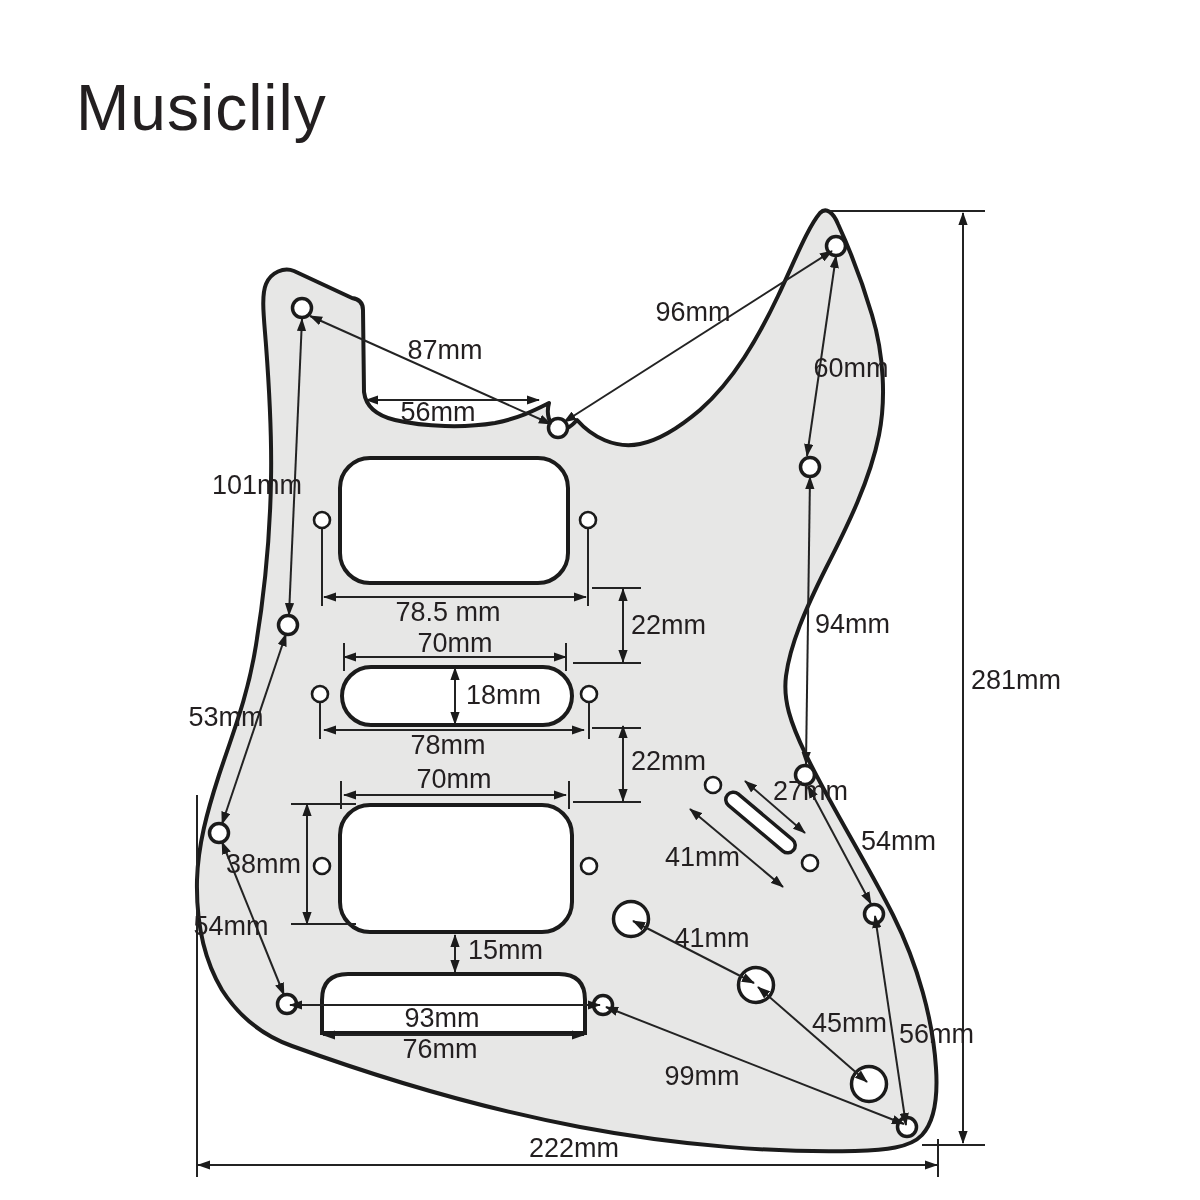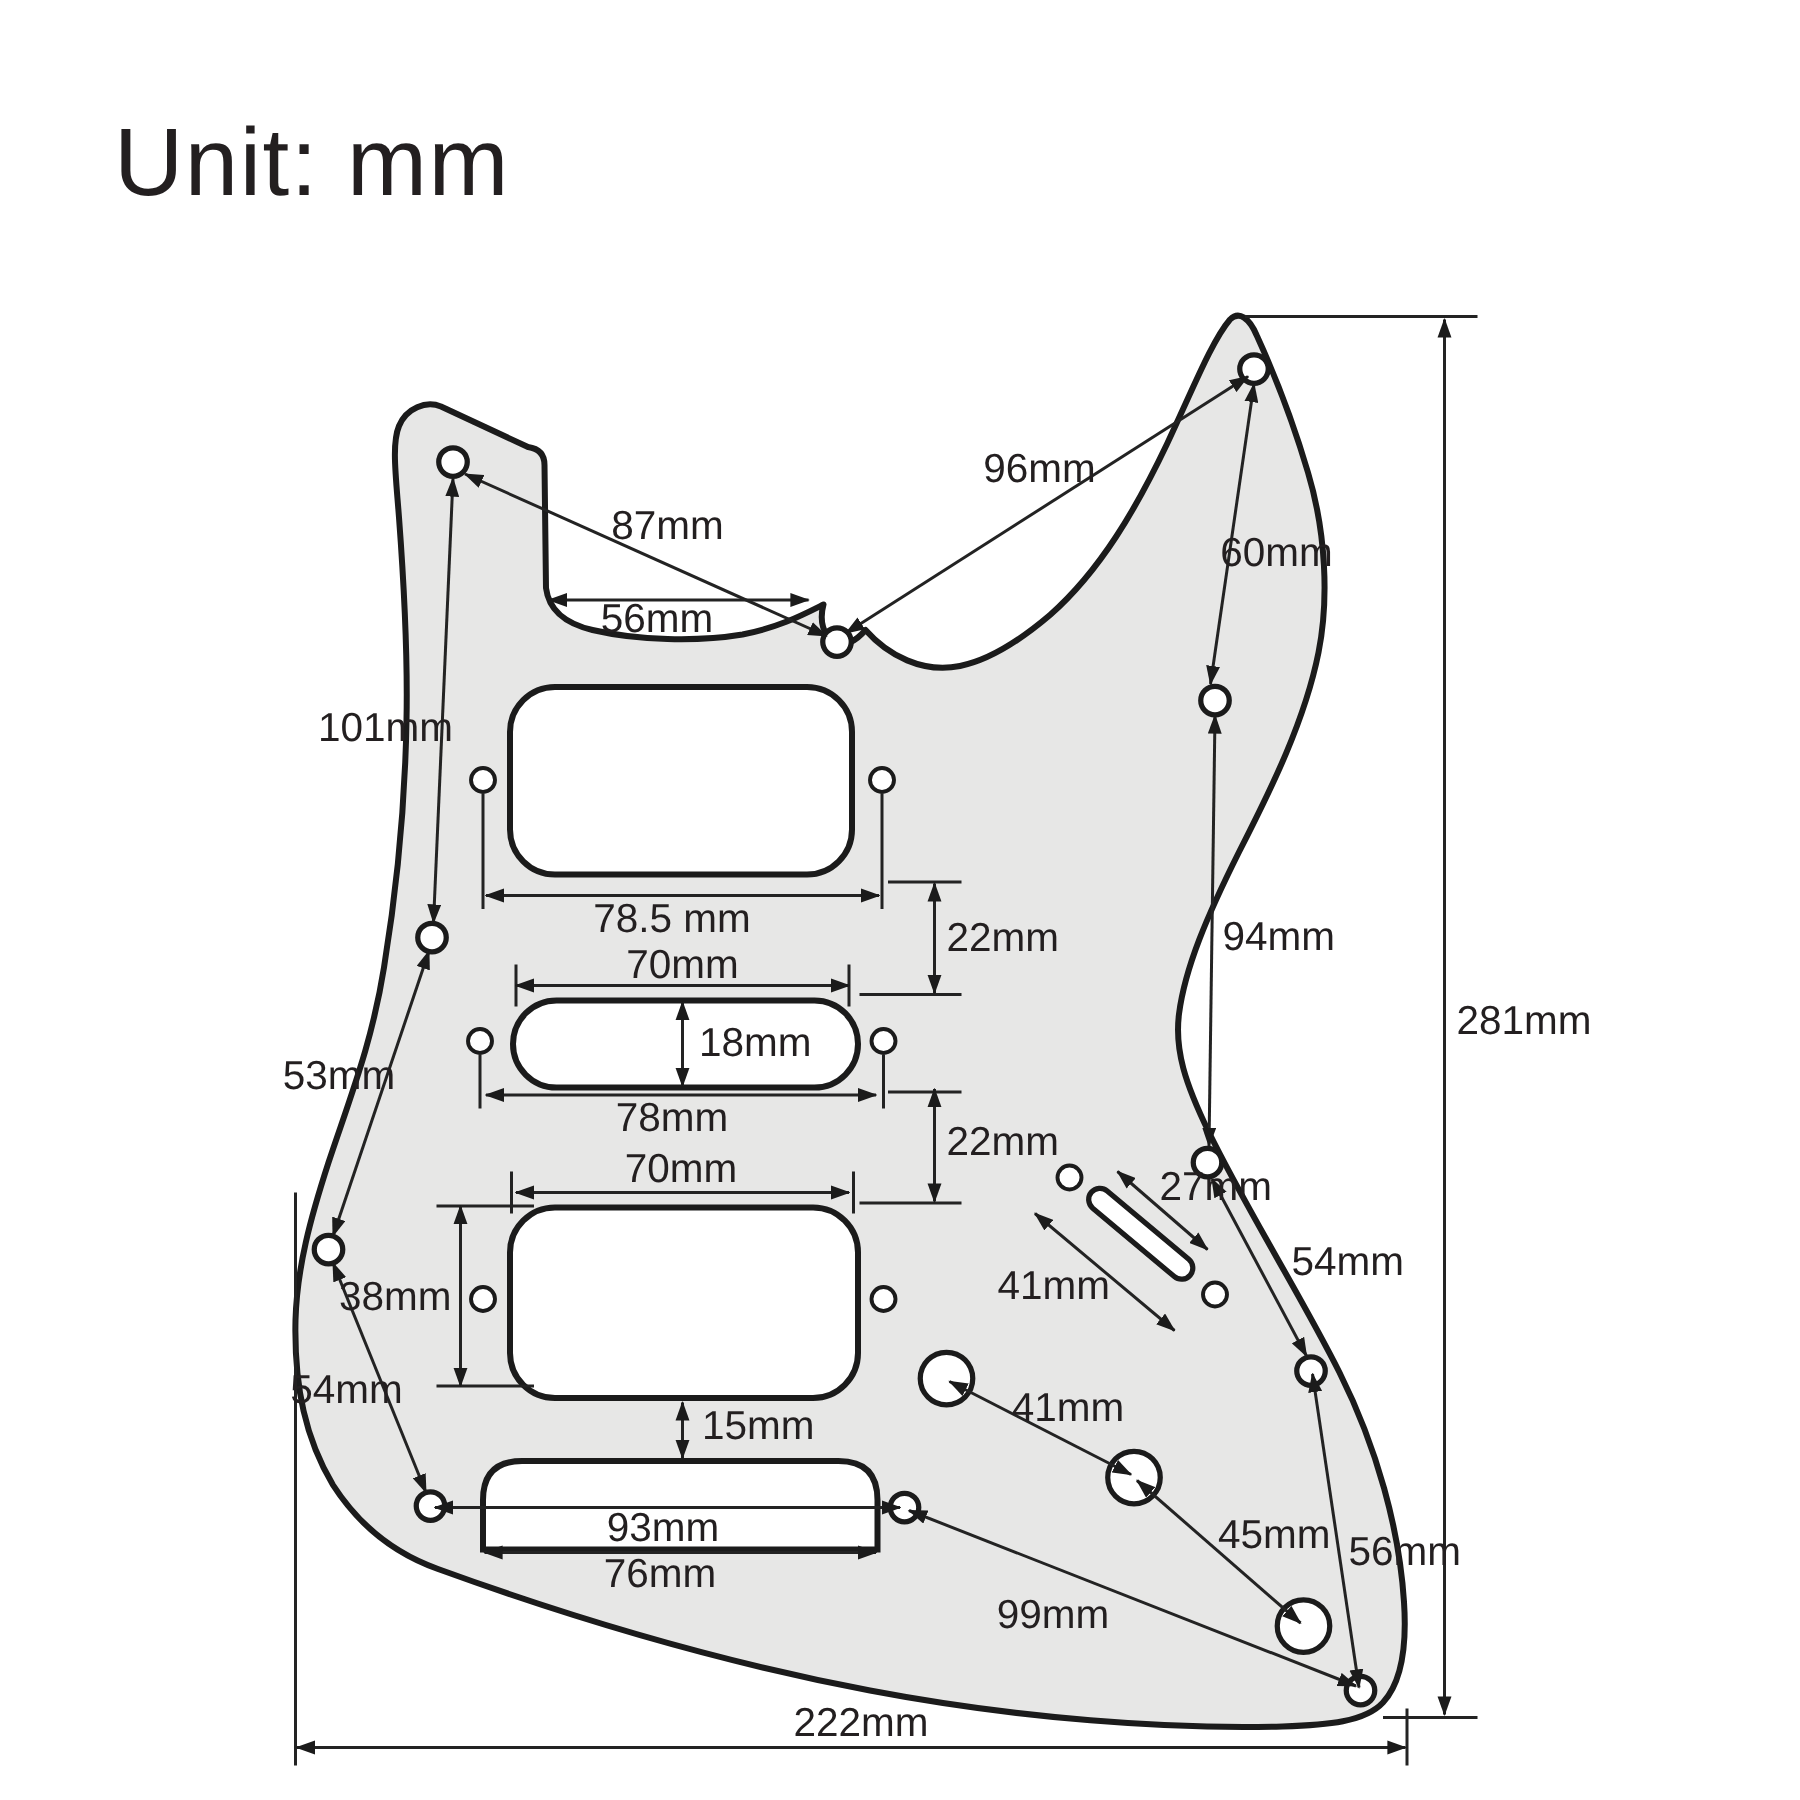--- a/index.html
+++ b/index.html
@@ -126,15 +126,15 @@
         <text x="712" y="940" text-anchor="middle" dominant-baseline="middle" class="dim-label">41mm</text>
         <text x="812" y="1025" text-anchor="start" dominant-baseline="middle" class="dim-label">45mm</text>
         <text x="899" y="1036" text-anchor="start" dominant-baseline="middle" class="dim-label">56mm</text>
         <text x="702" y="1078" text-anchor="middle" dominant-baseline="middle" class="dim-label">99mm</text>
         <text x="971" y="682" text-anchor="start" dominant-baseline="middle" class="dim-label">281mm</text>
         <text x="574" y="1150" text-anchor="middle" dominant-baseline="middle" class="dim-label">222mm</text>
       </g>
   </svg>
 
   <div id="title-block">
-    <div>Unit: mm</div>
+    <div>Musiclily</div>
   </div>
 </div>
 
 </body></html>

